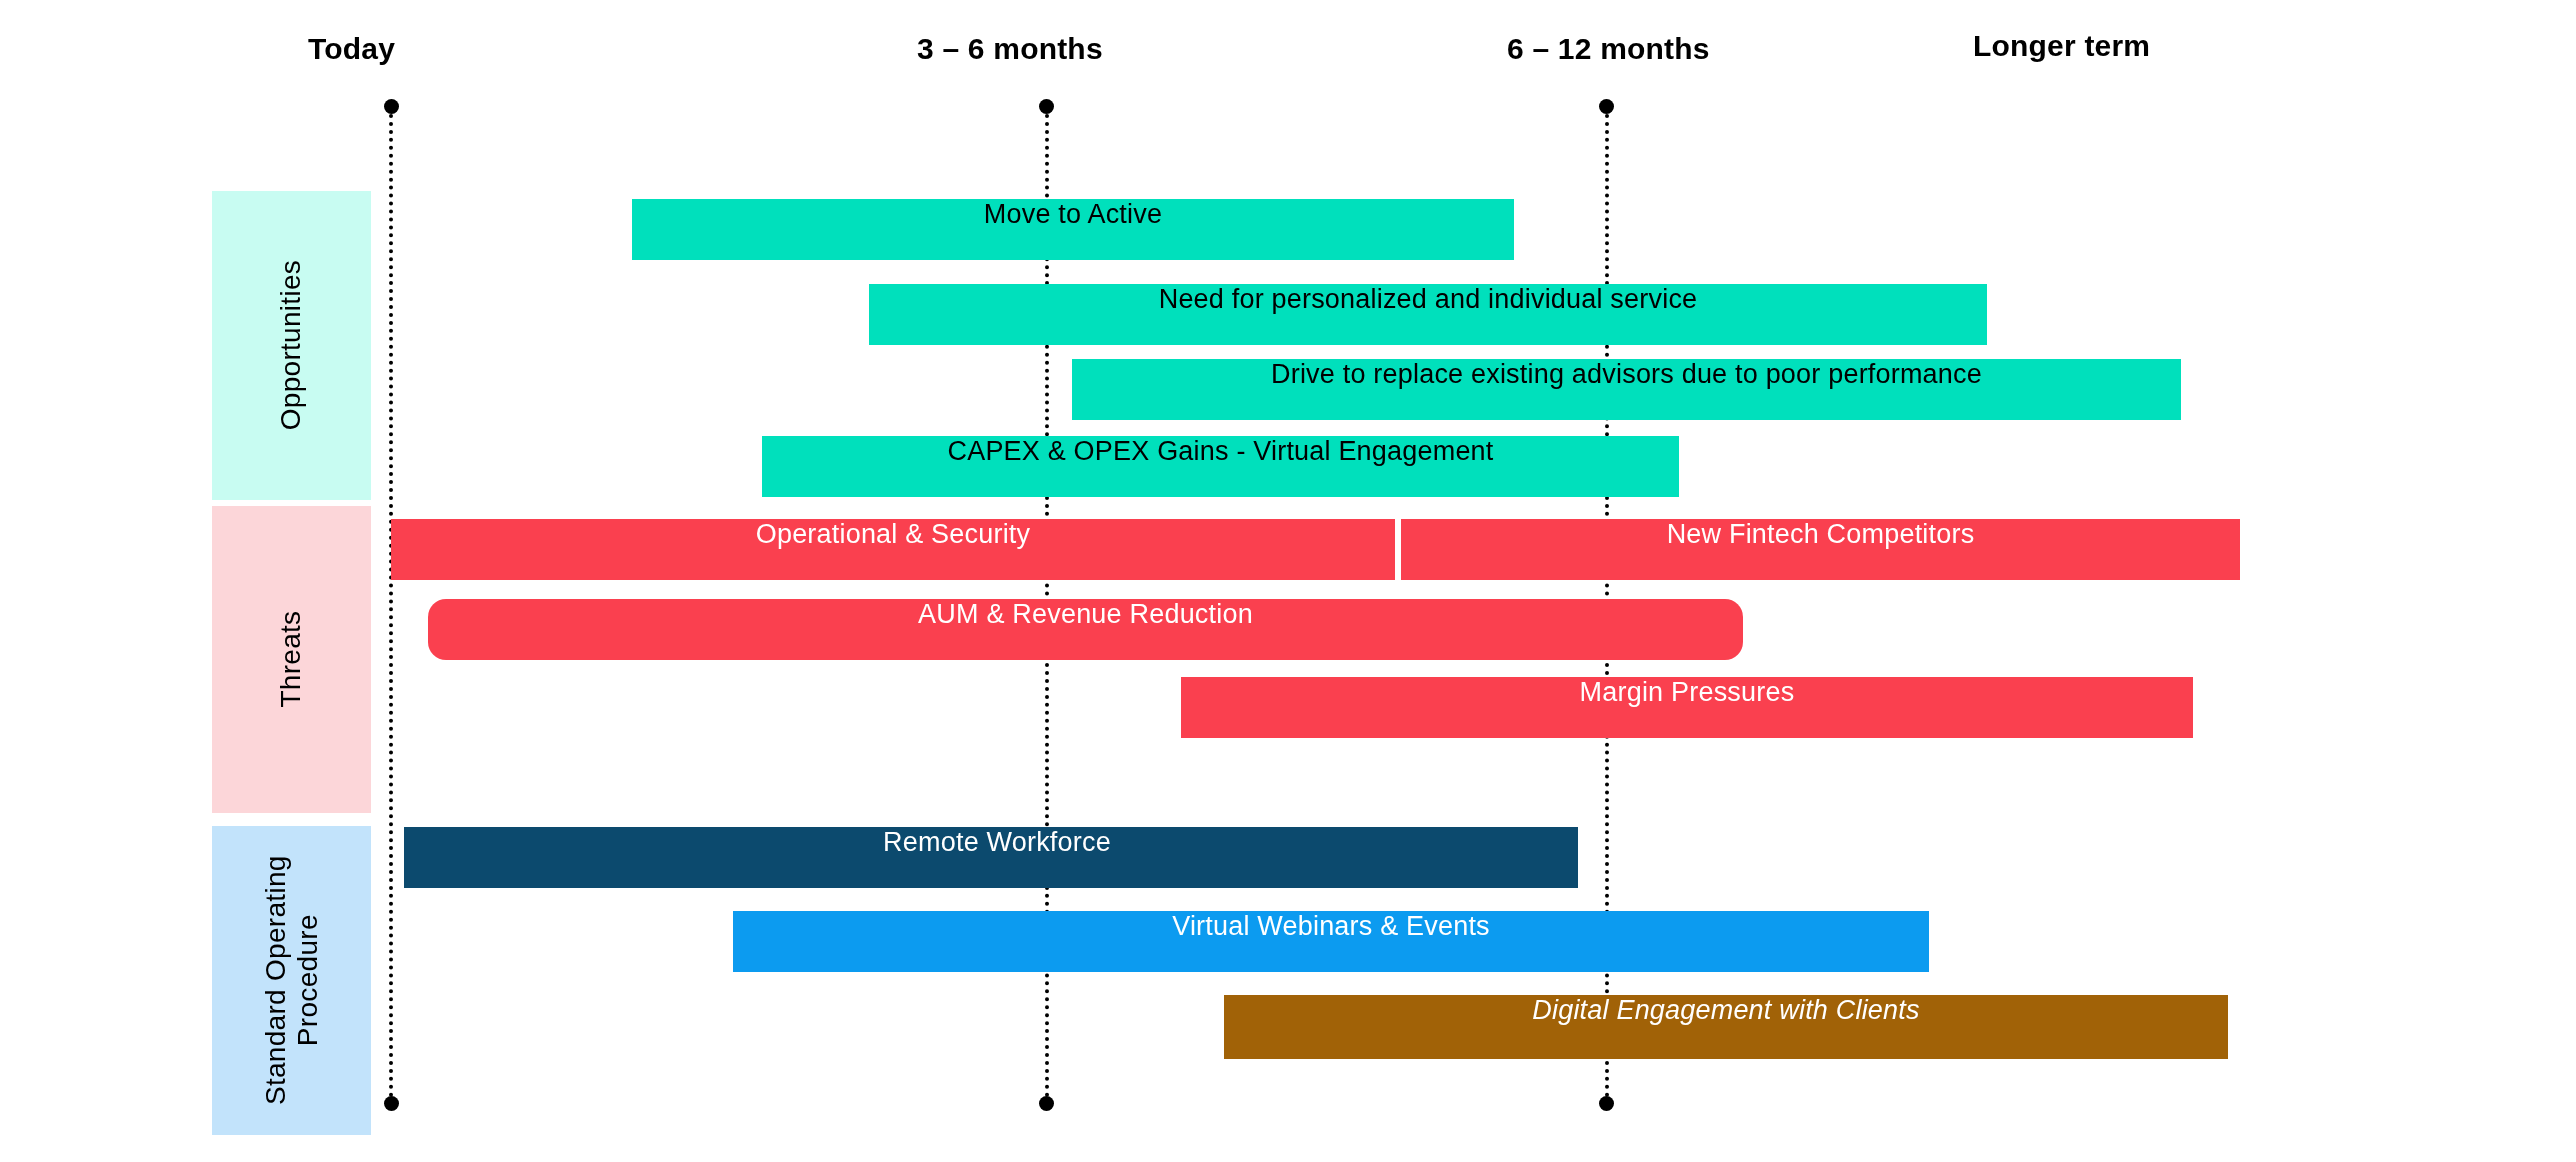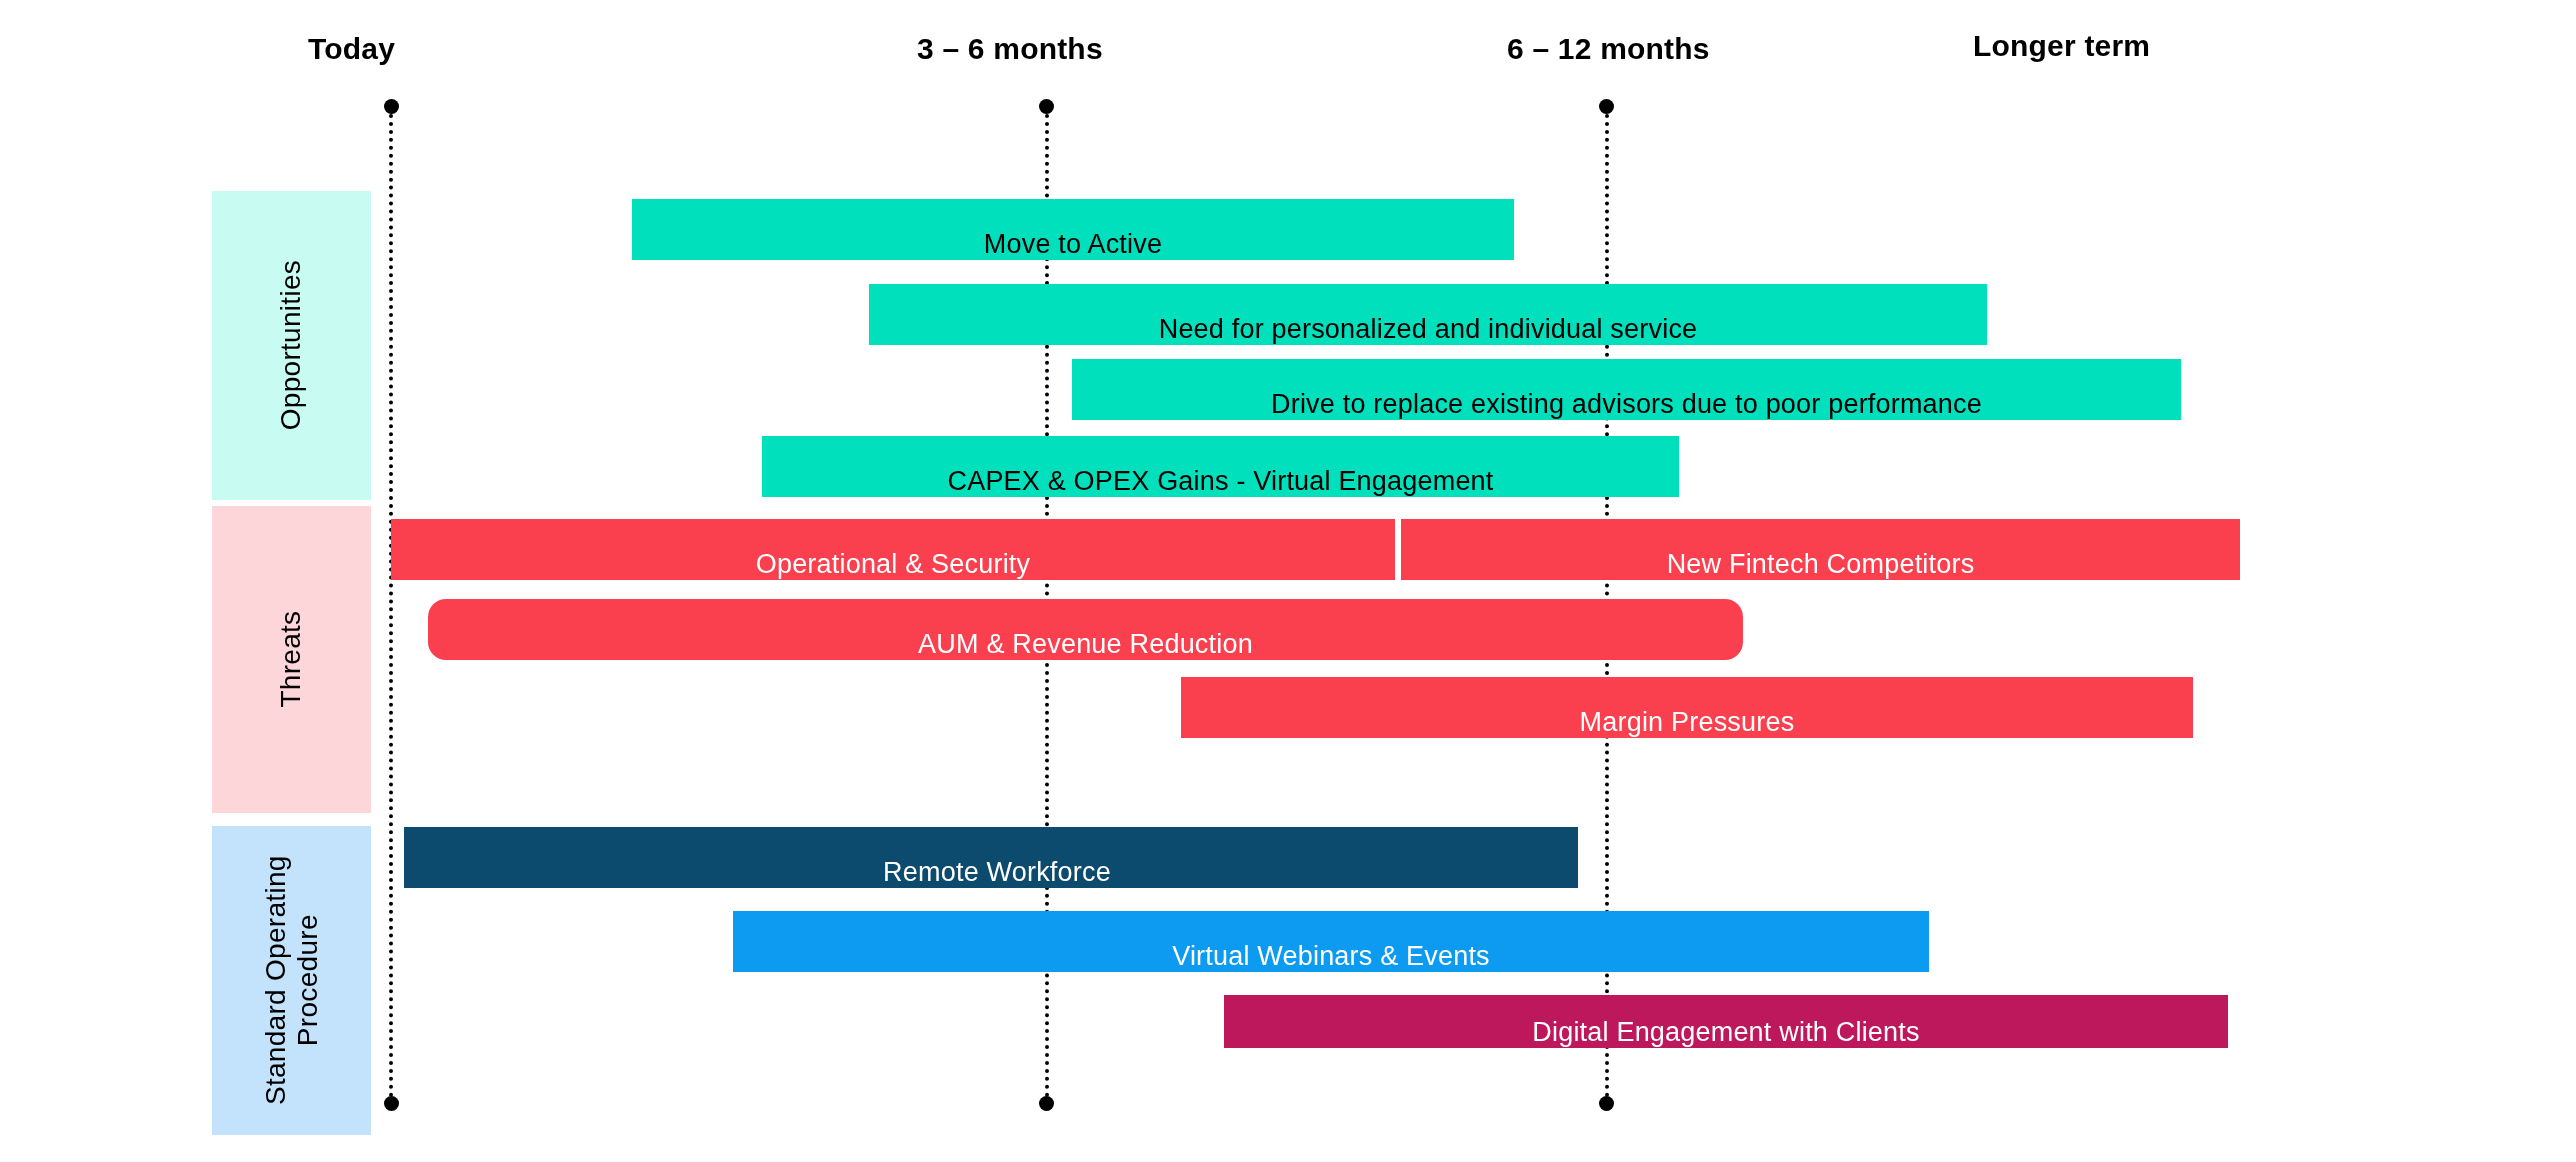--- a/index.html
+++ b/index.html
@@ -58,21 +58,21 @@
     color: #000000;
     text-align: center;
     line-height: 1.15;
     letter-spacing: 0.3px;
   }
 
   
   .bar {
     position: absolute;
     display: flex;
-    align-items: flex-end;
+    align-items: flex-start;
     justify-content: center;
     box-sizing: border-box;
   }
   .bar-label {
     font-size: 27px;
     white-space: nowrap;
     letter-spacing: 0.2px;
   }
   .bar.dark-text .bar-label { color: #000000; }
   .bar.light-text .bar-label { color: #ffffff; }
@@ -138,19 +138,19 @@
       </div>
       <div class="bar light-text" style="left: 1181px; top: 677px; width: 1012px; height: 61px; background: rgb(250, 64, 79);">
         <div class="bar-label">Margin Pressures</div>
       </div>
       <div class="bar light-text" style="left: 404px; top: 827px; width: 1174px; height: 61px; background: #0c4a6e; padding-left: 12px;">
         <div class="bar-label">Remote Workforce</div>
       </div>
       <div class="bar light-text" style="left: 733px; top: 911px; width: 1196px; height: 61px; background: rgb(12, 155, 240);">
         <div class="bar-label">Virtual Webinars &amp; Events</div>
       </div>
-      <div class="bar light-text" style="left: 1224px; top: 995px; width: 1004px; height: 53px; background: #be185d;">
+      <div class="bar light-text" style="left: 1224px; top: 995px; width: 1004px; height: 64px; background: #a16207; font-style: italic;">
         <div class="bar-label">Digital Engagement with Clients</div>
       </div>
     </div>
 
 </div>
 
 
 </body></html>

